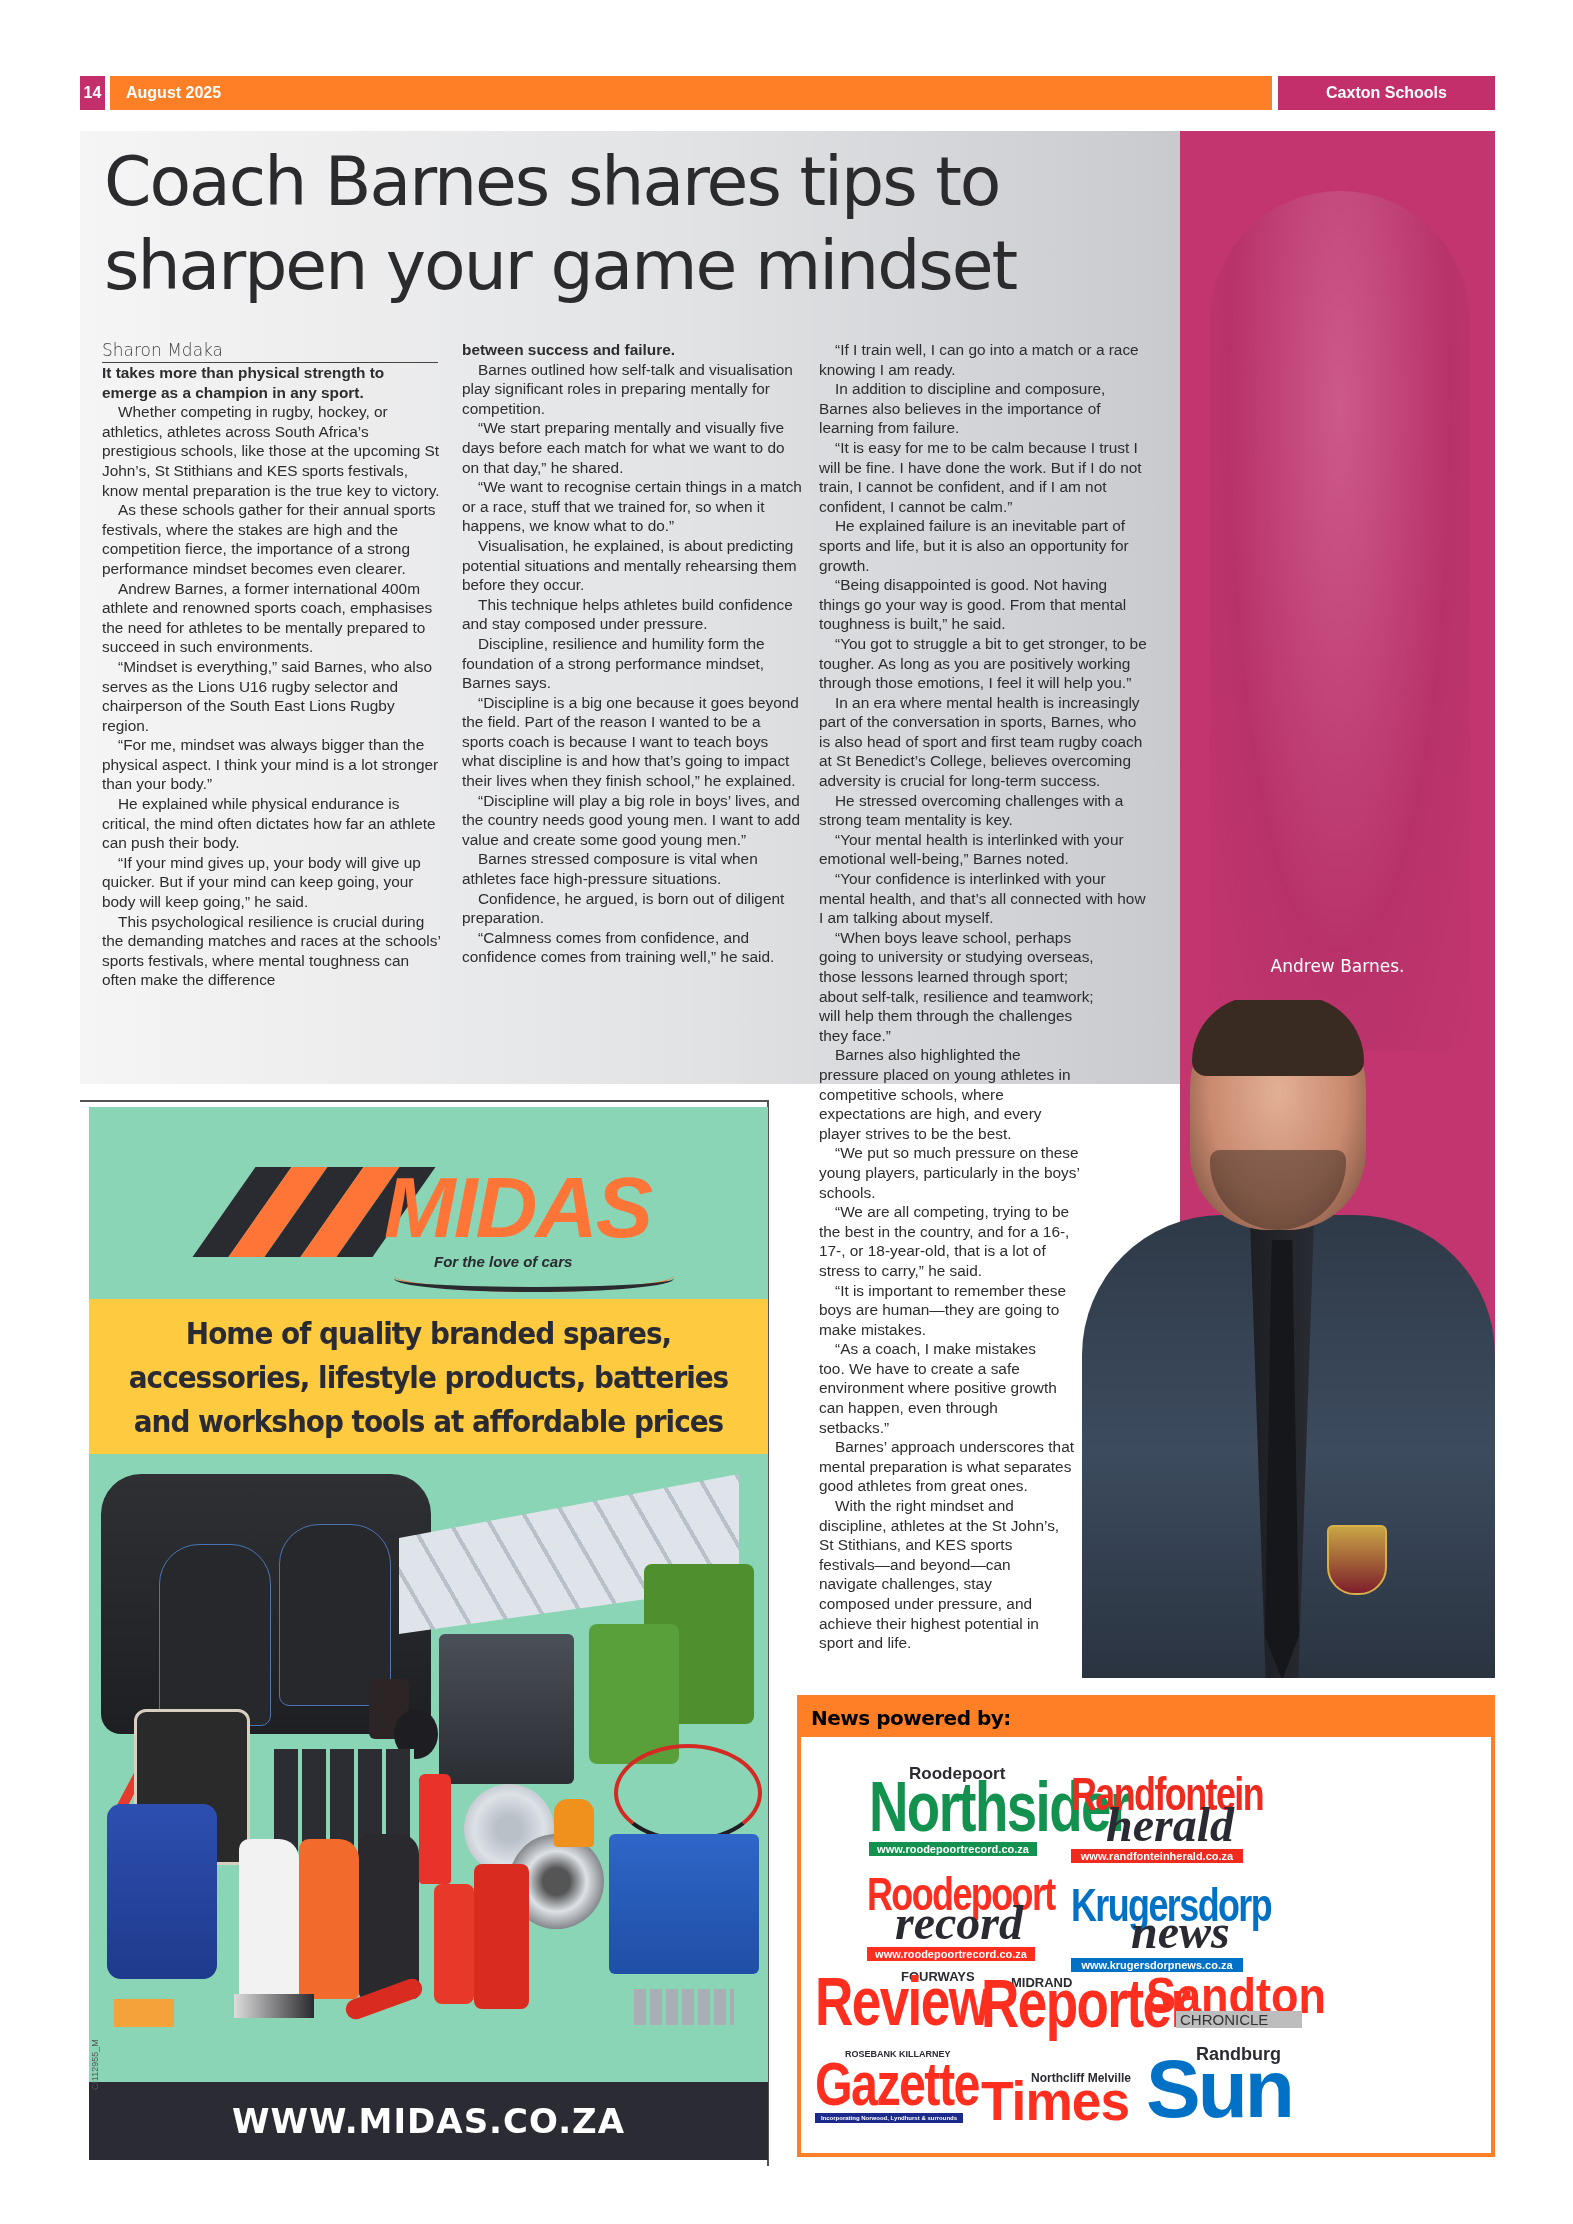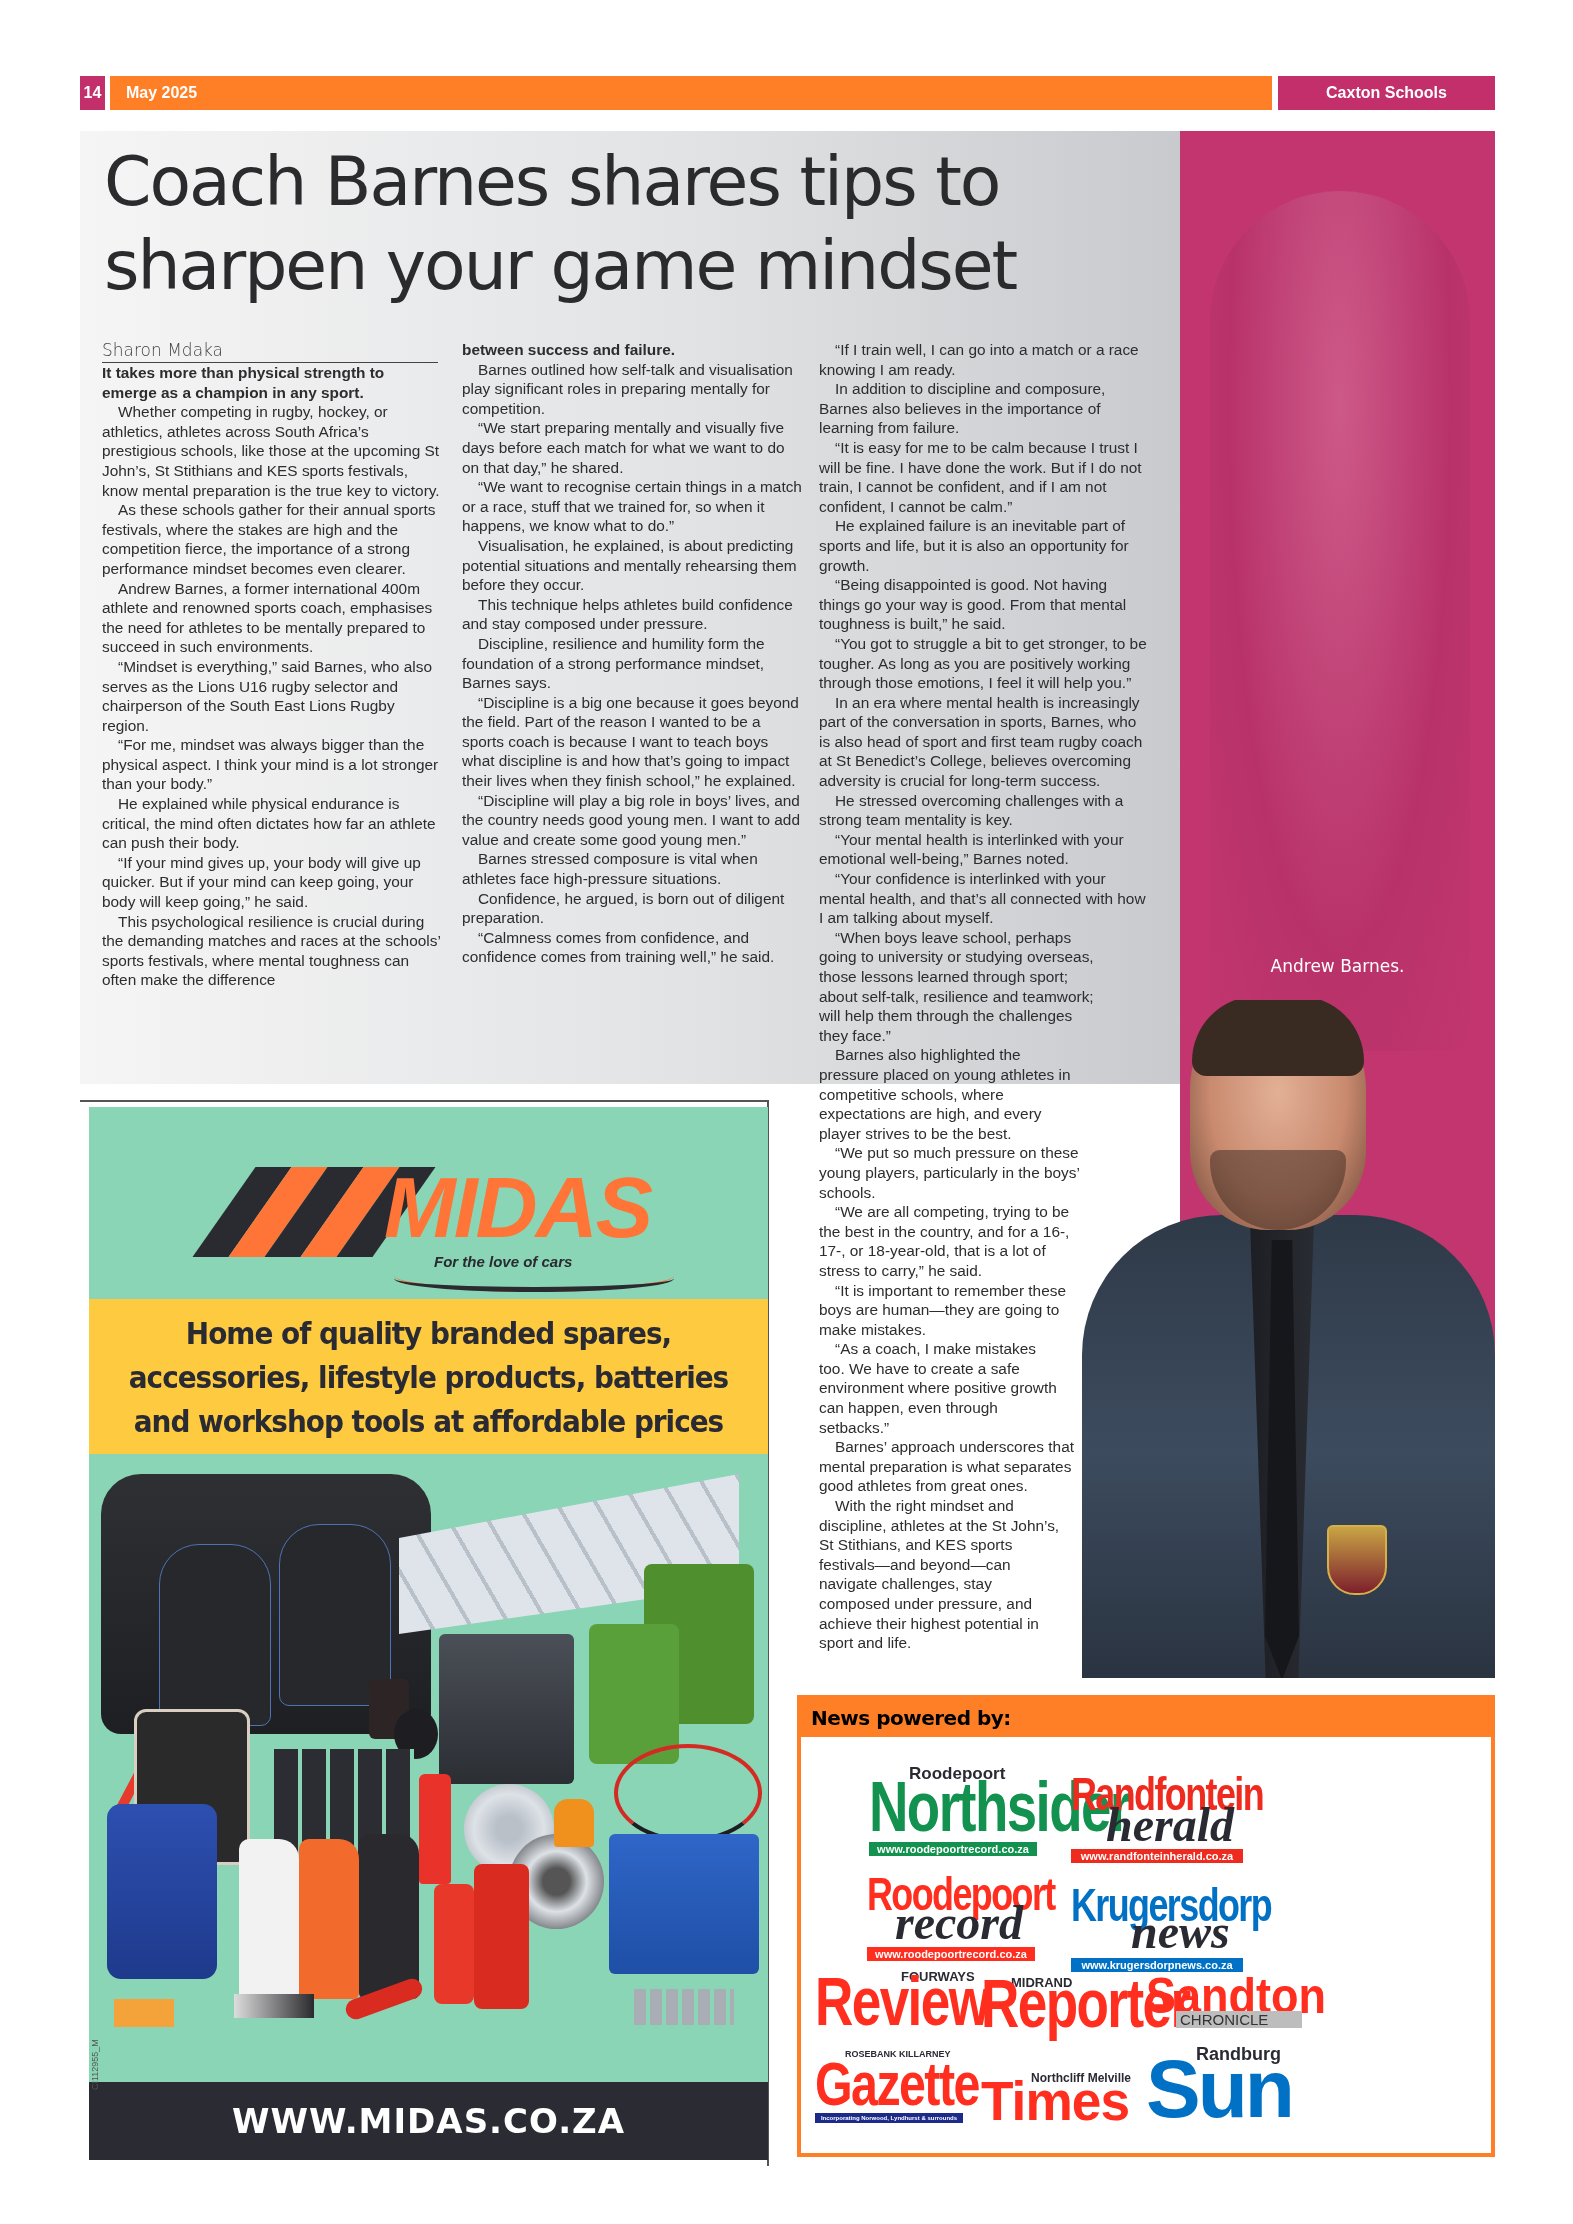--- a/index.html
+++ b/index.html
@@ -61,21 +61,21 @@
   .pub { position: absolute; }
   .pub .big { font-family: "Liberation Sans", sans-serif; font-weight: bold; letter-spacing: -2px; display: block; transform: scaleX(0.78); transform-origin: left top; white-space: nowrap; }
   .pub .small { font: bold 15px "Liberation Sans", sans-serif; color: #2a2a33; }
   .pub .url { display: block; color: #fff; font: bold 11px "Liberation Sans", sans-serif; text-align: center; height: 14px; line-height: 14px; }
   .pub .script { font: italic bold 48px "Liberation Serif", serif; color: #2a2a33; }
 </style>
 </head>
 <body>
 
 <div class="hdr-num">14</div>
-<div class="hdr-date">May 2025</div>
+<div class="hdr-date">August 2025</div>
 <div class="hdr-section">Caxton Schools</div>
 
 <div class="article"></div>
 <div class="magenta-panel">
     <div class="ghost"></div>
   </div>
 
 <h1 class="headline">Coach Barnes shares tips to sharpen your game mindset</h1>
 
 <div class="byline">Sharon Mdaka</div>

